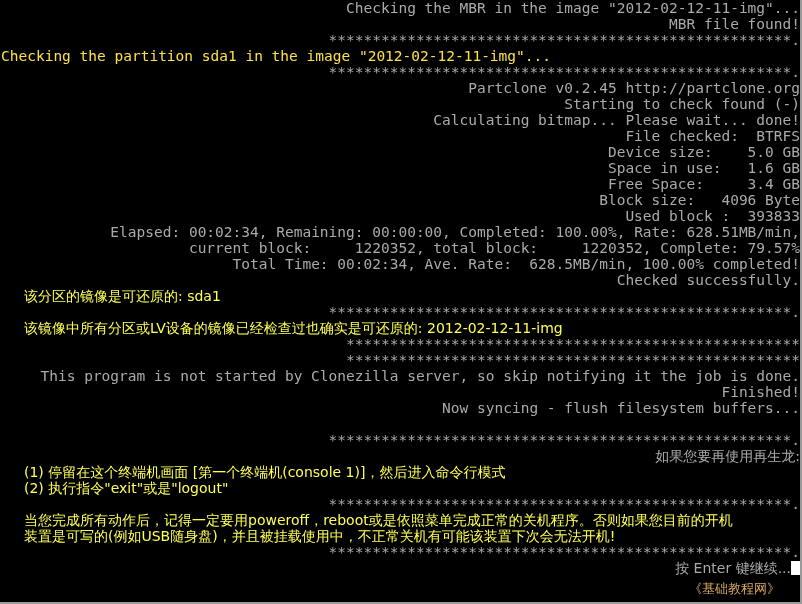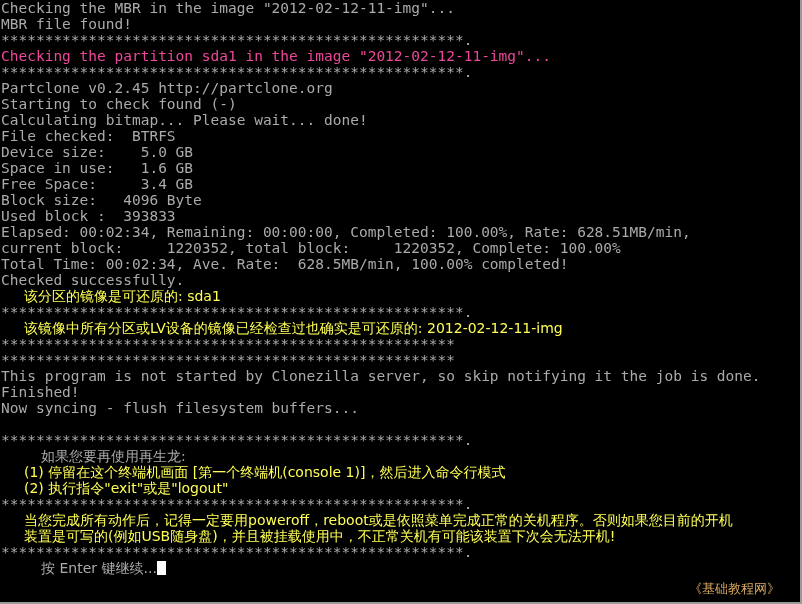--- a/index.html
+++ b/index.html
@@ -36,22 +36,22 @@
   .line {
     height: 16px;
     line-height: 16px;
     font-size: 14.5px;
     letter-spacing: 0px;
     white-space: pre;
     color: #aaaaaa;
     font-family: "DejaVu Sans Mono", "Liberation Mono", monospace;
     padding-left: 1px;
   }
-  .line.yellow { color: #ec4899; }
-  .line.grey   { color: #aaaaaa; }
+  .line.yellow { color: #fde047; }
+  .line.grey   { color: #aaaaaa; text-align: right; }
   .line.blank  { color: transparent; }
   .line.cjk {
     font-family: "DejaVu Sans", "Liberation Sans", sans-serif;
     font-size: 14px;
     letter-spacing: 0px;
     margin-left: 40px;
   }
   .line.cjk-yellow {
     font-family: "DejaVu Sans", "Liberation Sans", sans-serif;
     font-size: 14px;
@@ -88,21 +88,21 @@
       <div class="line grey">Partclone v0.2.45 http://partclone.org</div>
       <div class="line grey">Starting to check found (-)</div>
       <div class="line grey">Calculating bitmap... Please wait... done!</div>
       <div class="line grey">File checked:  BTRFS</div>
       <div class="line grey">Device size:    5.0 GB</div>
       <div class="line grey">Space in use:   1.6 GB</div>
       <div class="line grey">Free Space:     3.4 GB</div>
       <div class="line grey">Block size:   4096 Byte</div>
       <div class="line grey">Used block :  393833</div>
       <div class="line grey">Elapsed: 00:02:34, Remaining: 00:00:00, Completed: 100.00%, Rate: 628.51MB/min,</div>
-      <div class="line grey">current block:     1220352, total block:     1220352, Complete: 100.00%</div>
+      <div class="line grey">current block:     1220352, total block:     1220352, Complete: 79.57%</div>
       <div class="line grey">Total Time: 00:02:34, Ave. Rate:  628.5MB/min, 100.00% completed!</div>
       <div class="line grey">Checked successfully.</div>
       <div class="line yellow cjk-yellow">该分区的镜像是可还原的: sda1</div>
       <div class="line grey">*****************************************************.</div>
       <div class="line yellow cjk-yellow">该镜像中所有分区或LV设备的镜像已经检查过也确实是可还原的: 2012-02-12-11-img</div>
       <div class="line grey">****************************************************</div>
       <div class="line grey">****************************************************</div>
       <div class="line grey">This program is not started by Clonezilla server, so skip notifying it the job is done.</div>
       <div class="line grey">Finished!</div>
       <div class="line grey">Now syncing - flush filesystem buffers...</div>

